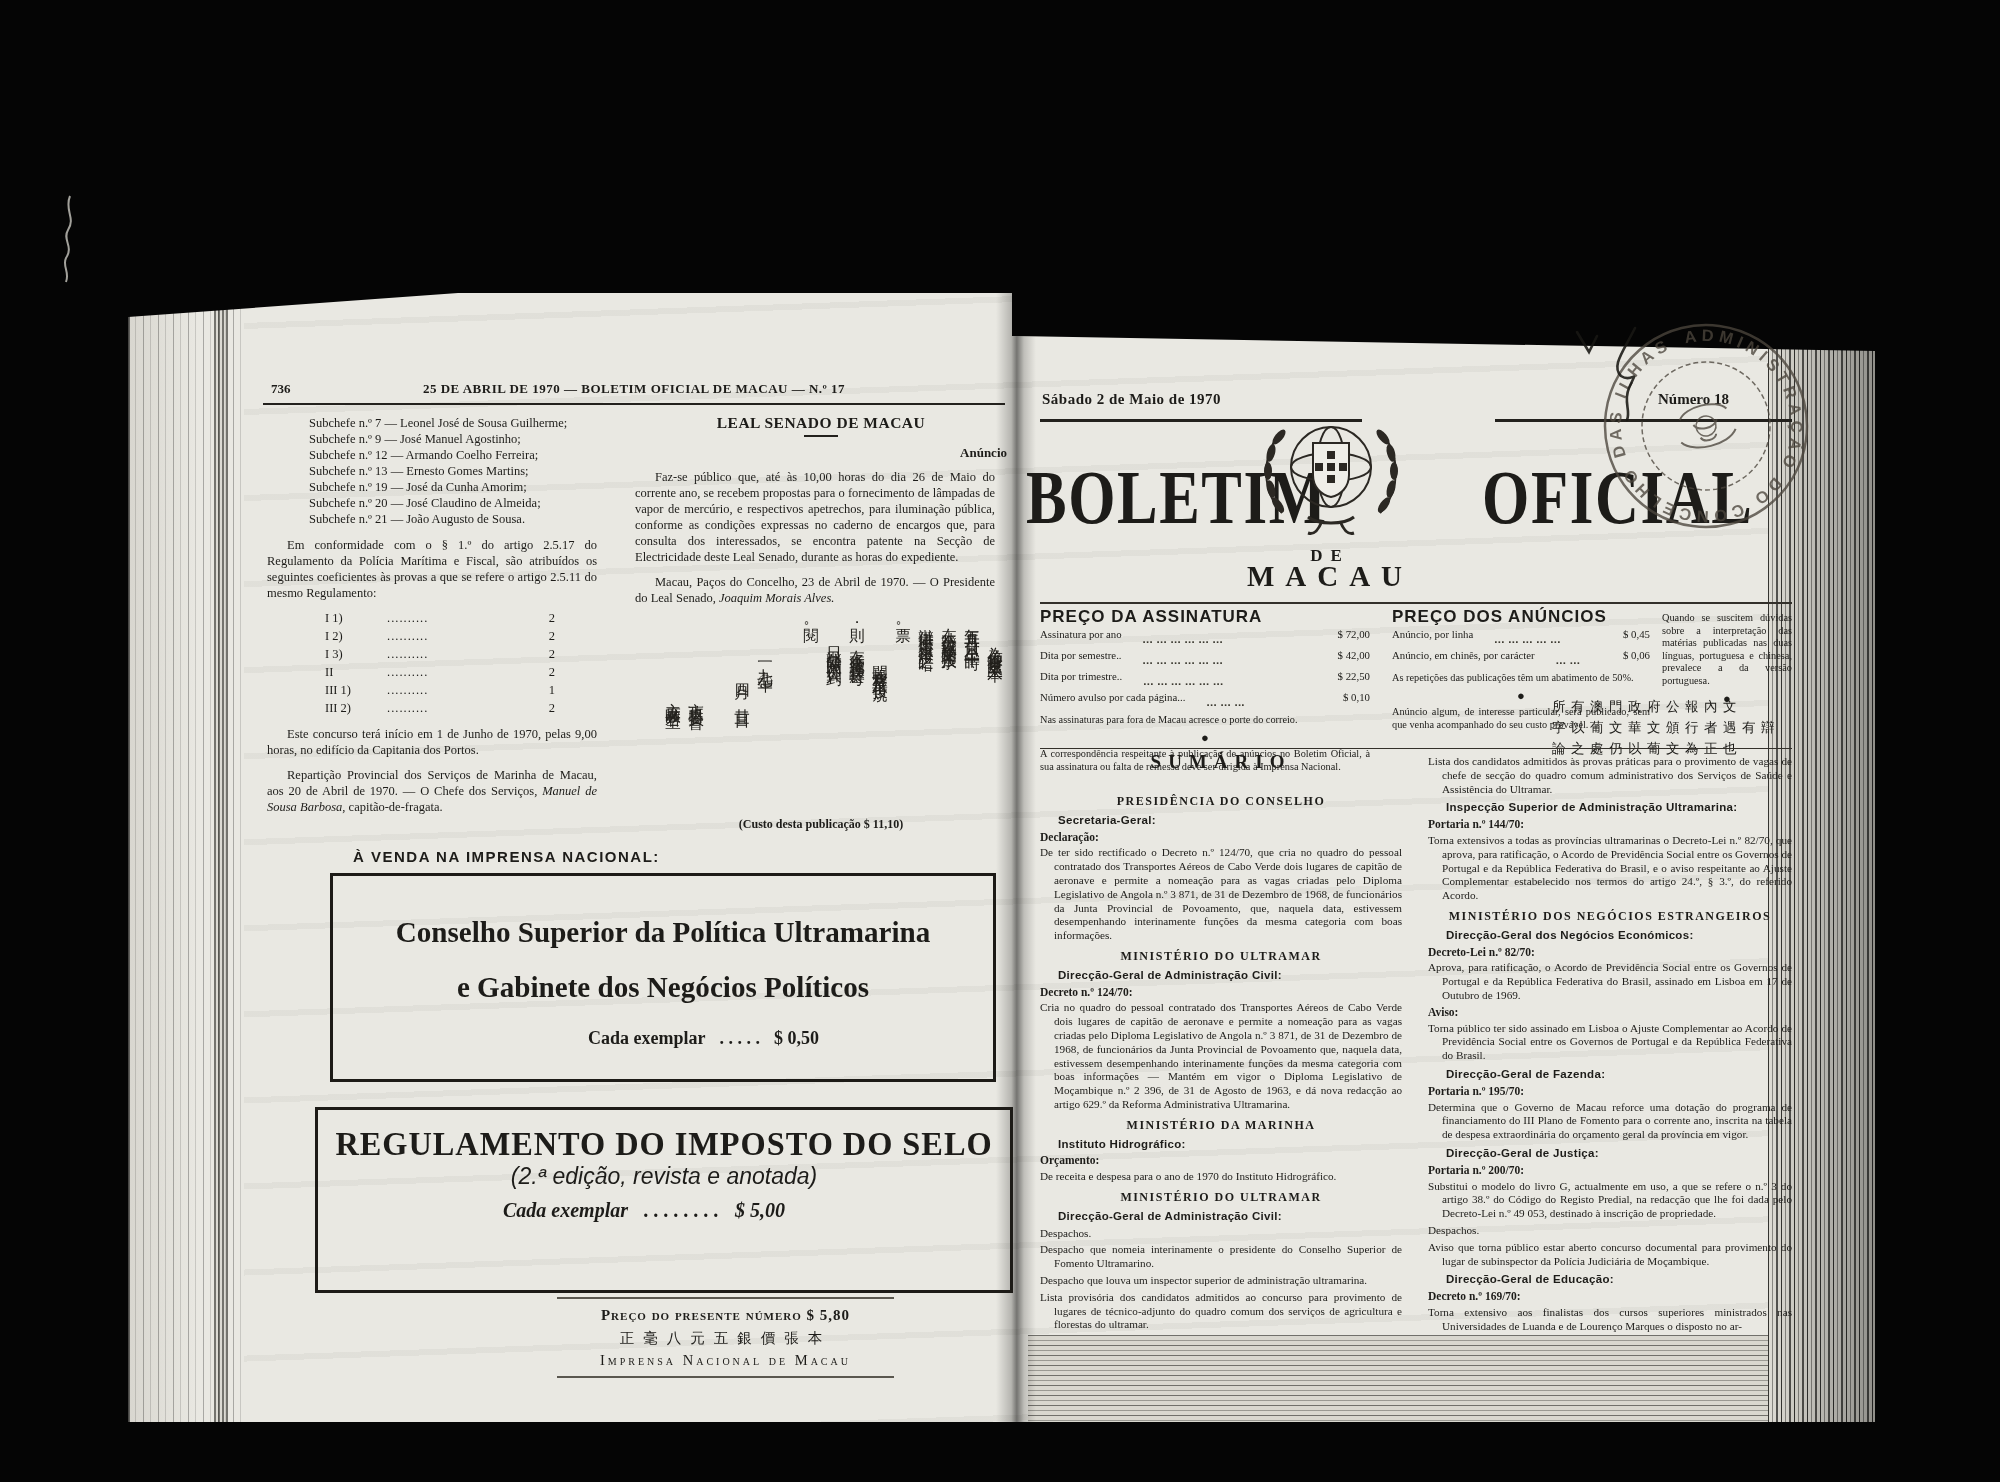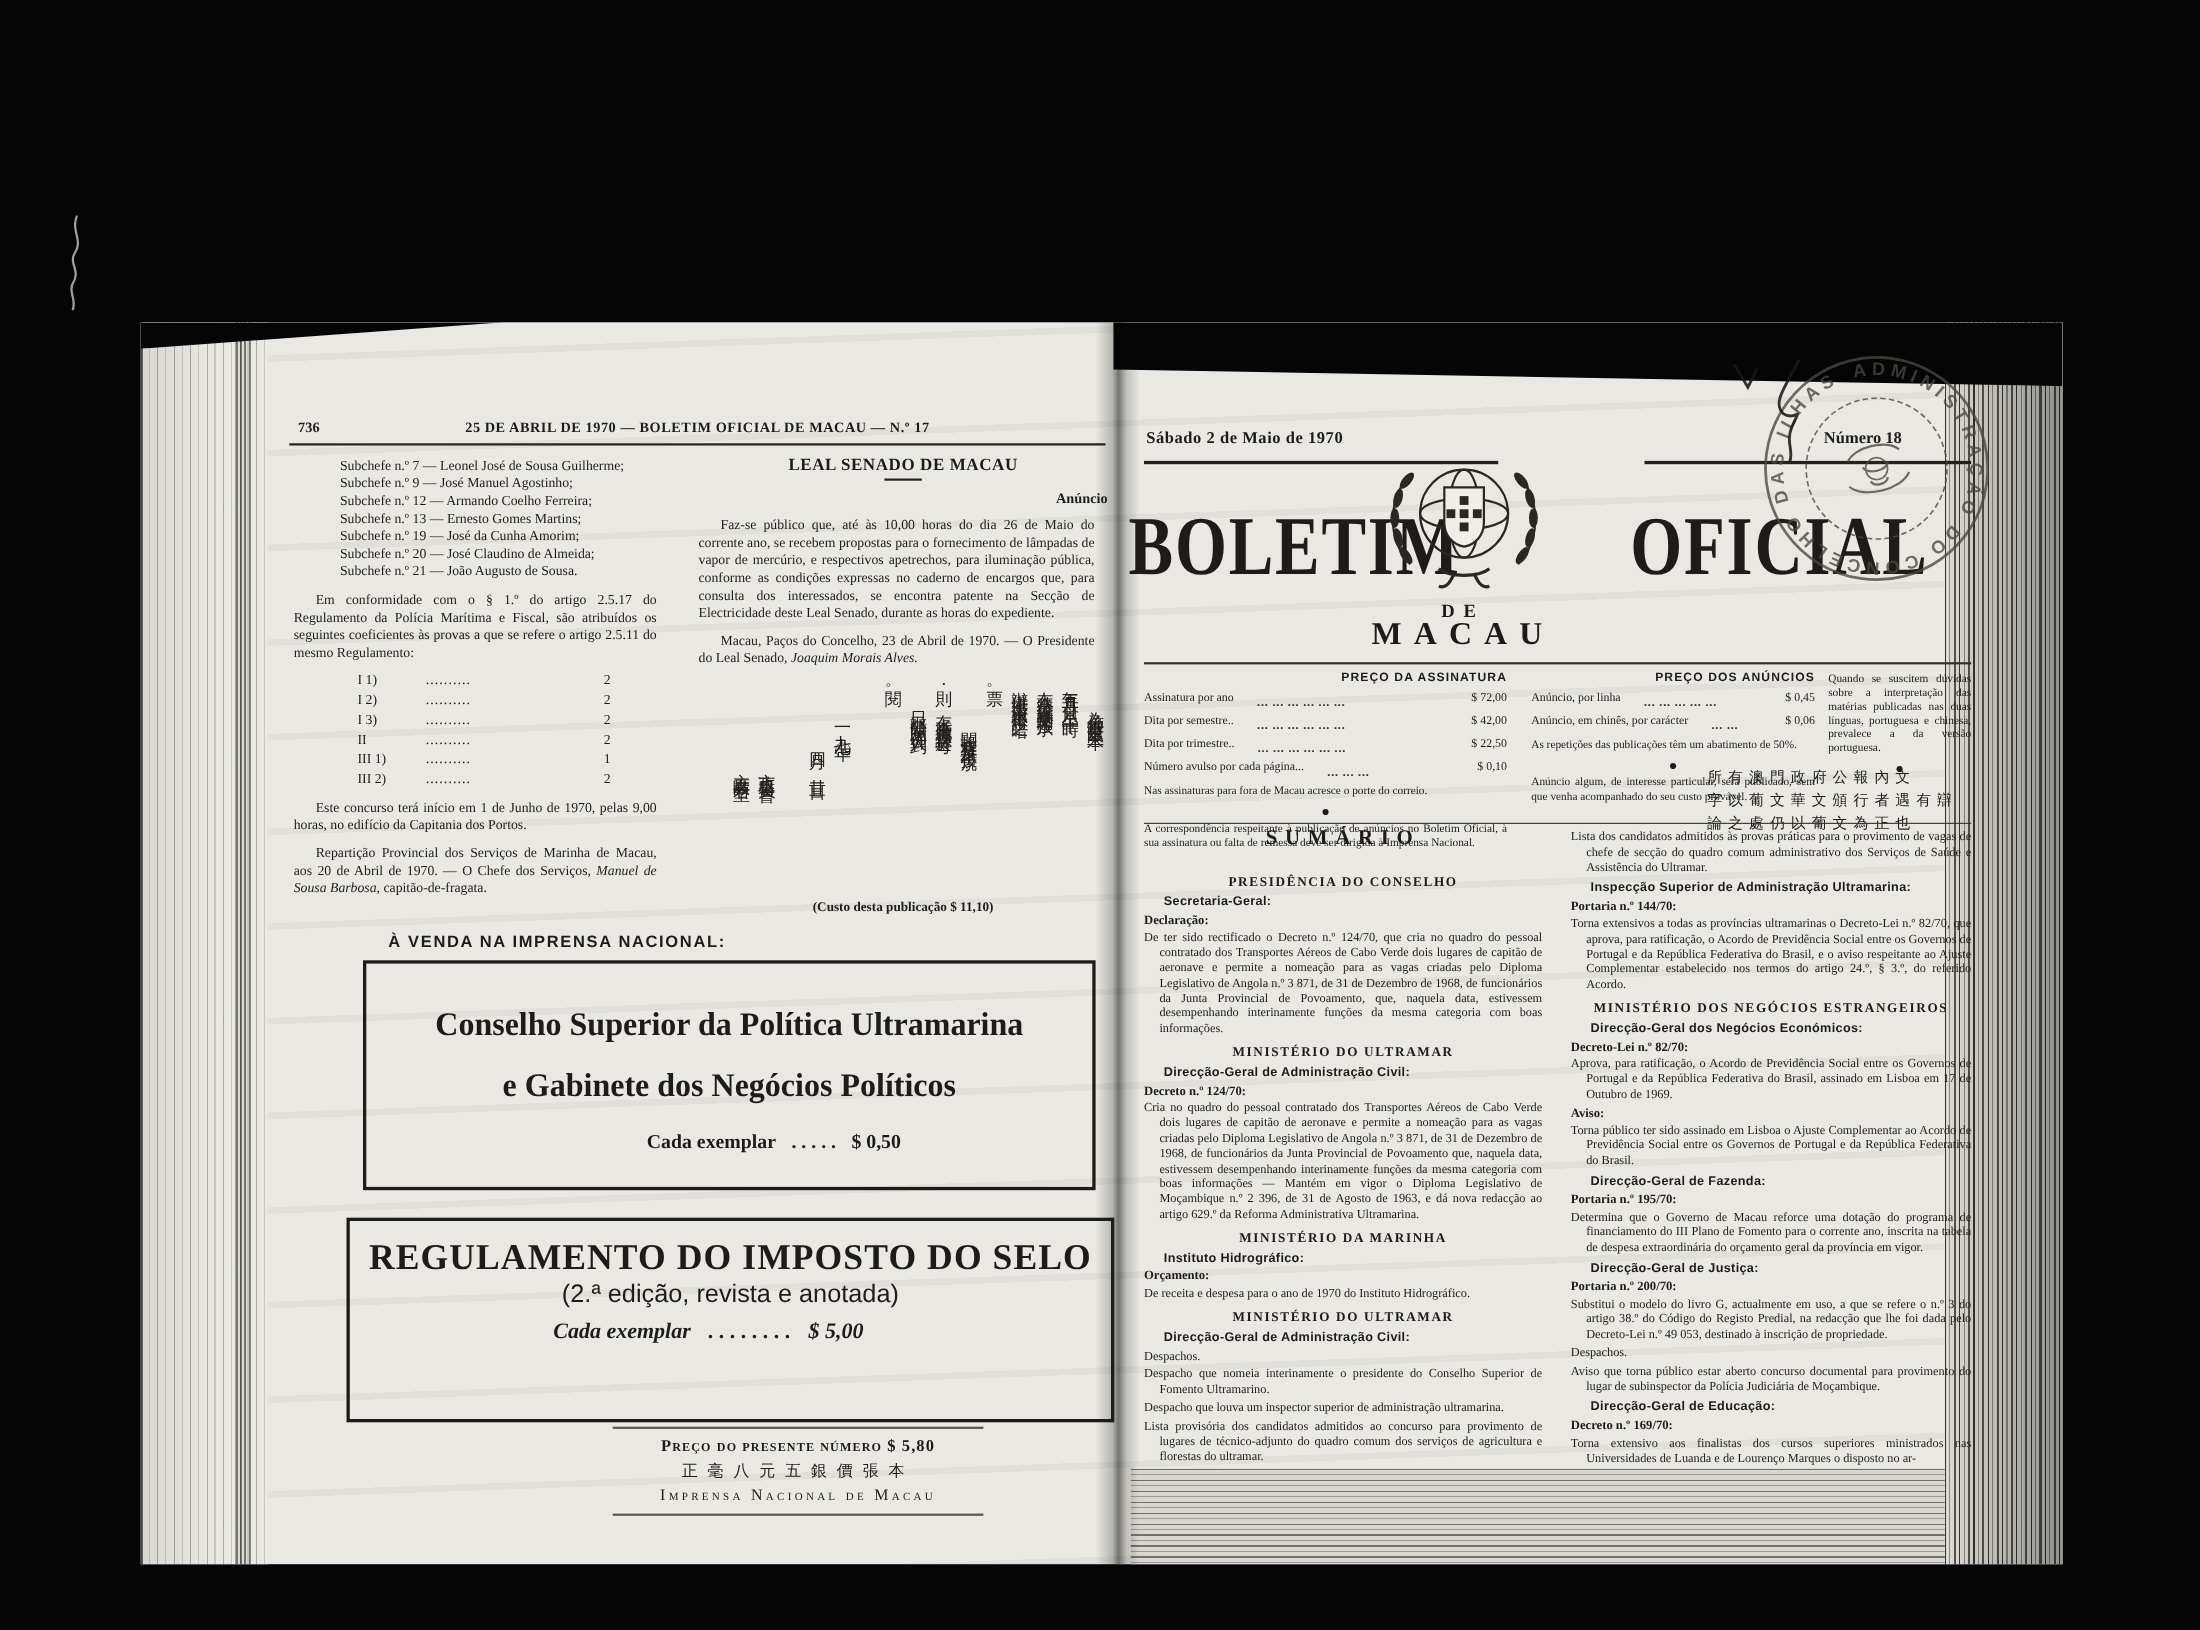--- a/index.html
+++ b/index.html
@@ -46,21 +46,21 @@
   .cjk-v{writing-mode:vertical-rl;text-orientation:upright;height:196px;font-size:15.5px;line-height:23px;
          font-family:sans-serif;margin:10px 0 4px auto;letter-spacing:3px;color:#22201c;}
   .cost{ text-align:center;font-size:12px;margin-top:2px;font-weight:bold;}
   .venda{position:absolute;left:118px;top:486px;font-size:15px;letter-spacing:1.5px;font-weight:bold;
          font-family:"Liberation Sans","DejaVu Sans",sans-serif;}
   .box1{position:absolute;left:95px;top:510px;width:660px;height:203px;border:3px solid #1d1b17;}
   .box1 .t{font-size:30px;font-weight:bold;text-align:center;line-height:55px;transform:scaleX(.97);}
   .box1 .pr{margin-top:16px;padding-left:255px;font-size:18px;font-weight:bold;display:flex;gap:14px;}
   .box2{position:absolute;left:80px;top:744px;width:692px;height:180px;border:3px solid #1d1b17;}
   .box2 .t{font-size:33px;font-weight:bold;text-align:center;margin-top:26px;letter-spacing:1px;transform:scaleX(.98);}
-  .box2 .s{font-size:23px;text-align:center;margin-top:16px;font-family:"Liberation Sans","DejaVu Sans",sans-serif;}
+  .box2 .s{font-size:23px;text-align:center;margin-top:16px;font-family:"Liberation Sans","DejaVu Sans",sans-serif;font-style:italic;}
   .box2 .pr{margin-top:18px;padding-left:185px;font-size:20px;font-weight:bold;font-style:italic;display:flex;gap:16px;}
   .lp-foot{position:absolute;left:318px;top:934px;width:345px;text-align:center;}
   .lp-foot .rl{border-top:2px solid #5a574f;margin:0 4px;}
   .lp-foot .p1{font-variant:small-caps;font-size:15px;margin-top:8px;letter-spacing:1px;font-weight:bold;}
   .lp-foot .p2{font-size:14.5px;letter-spacing:9px;margin-top:7px;font-family:sans-serif;}
   .lp-foot .p3{font-variant:small-caps;font-size:14.5px;letter-spacing:3px;margin-top:6px;}
   
   .rp{position:absolute;left:912px;top:0;width:752px;height:1129px;font-size:11.2px;line-height:13.8px;}
   .rp-date{position:absolute;left:2px;top:100px;font-size:15px;font-weight:bold;letter-spacing:.5px;}
   .rp-num{position:absolute;left:618px;top:100px;font-size:15px;font-weight:bold;}
@@ -69,21 +69,21 @@
   .mast{position:absolute;left:0;top:158px;width:752px;height:100px;}
   .mast .w1,.mast .w2{position:absolute;top:0;font-size:76px;line-height:92px;font-weight:bold;transform:scaleX(.8);transform-origin:left top;letter-spacing:2px;}
   .mast .w1{left:-14px;} .mast .w2{left:442px;}
   .rp-de{position:absolute;left:0;top:256px;width:580px;text-align:center;font-size:17px;font-weight:bold;letter-spacing:8px;}
   .rp-macau{position:absolute;left:0;top:277px;width:580px;text-align:center;font-size:29px;font-weight:bold;letter-spacing:11px;}
   .arms{position:absolute;left:212px;top:112px;}
   .rp-rule1{position:absolute;left:0;top:309px;width:752px;border-top:2px solid #33302a;}
   .pcols{position:absolute;left:0;top:317px;width:752px;height:138px;}
   .pcA{position:absolute;left:0;top:0;width:330px;} .pcB{position:absolute;left:352px;top:0;width:258px;}
   .pcC{position:absolute;left:622px;top:0;width:130px;}
-  .pt{font-weight:bold;text-align:right;font-size:11px;letter-spacing:1px;margin-bottom:4px;font-family:"Liberation Sans","DejaVu Sans",sans-serif;}
+  .pt{font-weight:bold;text-align:left;font-size:17px;letter-spacing:1px;margin-bottom:4px;font-family:"Liberation Sans","DejaVu Sans",sans-serif;}
   .prow{display:flex;font-size:10.8px;line-height:13px;justify-content:center;}
   .prow .l{white-space:nowrap;} .prow .d{flex:1;overflow:hidden;white-space:nowrap;padding:0 3px;color:#3a382f;}
   .prow .v{white-space:nowrap;}
   .pnote{font-size:10.3px;line-height:12.5px;text-align:justify;margin-top:2px;}
   .dot{ text-align:center;font-size:13px;line-height:10px;margin:7px 0 5px 0;}
   .cjk-h{font-size:13.5px;letter-spacing:5.5px;line-height:21px;font-family:sans-serif;white-space:nowrap;}
   .rp-rule2{position:absolute;left:0;top:455px;width:752px;border-top:1.5px solid #33302a;}
   .sumario{position:absolute;left:0;top:462px;width:362px;text-align:center;font-size:19px;font-weight:bold;letter-spacing:7px;}
   .scol1{position:absolute;left:0;top:495px;width:362px;}
   .scol2{position:absolute;left:388px;top:462px;width:364px;}

